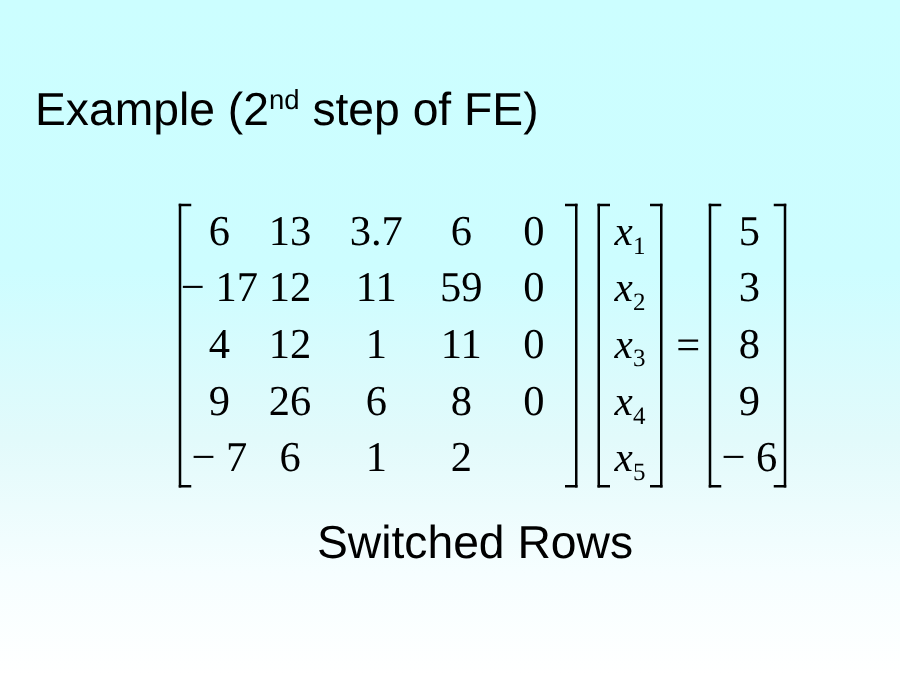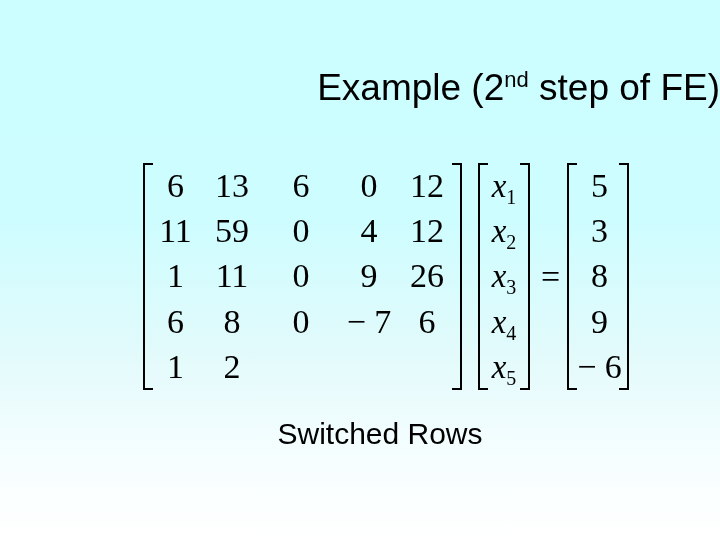--- a/index.html
+++ b/index.html
@@ -6,29 +6,29 @@
   .slide {
     position: relative;
     width: 720px; height: 540px;
     overflow: hidden;
     background: linear-gradient(180deg, #ccfeff 0%, #cdfdff 40%, #e2fafb 65%, #f6feff 85%, #ffffff 100%);
     font-family: "Liberation Sans", sans-serif;
     color: #000;
   }
   .title {
     position: absolute; top: 58px; left: 0; right: 0;
-    text-align: right; padding-left: 16px;
+    text-align: left; padding-left: 28px;
     font-size: 37px; line-height: 44px; font-weight: 400;
     letter-spacing: 0px; white-space: nowrap;
   }
   .title sup { font-size: 22px; vertical-align: 13px; letter-spacing: 0; }
   .caption {
     position: absolute; top: 415px; left: 0; right: 0;
     text-align: center; padding-left: 28px;
-    font-size: 30px; line-height: 38px; font-weight: 400; margin-left: 12px;
+    font-size: 37px; line-height: 38px; font-weight: 400; margin-left: 12px;
   }
   .equation {
     position: absolute; left: 143px; top: 163px; height: 227px;
     display: flex; align-items: stretch;
     font-family: "Liberation Serif", "DejaVu Serif", serif;
     font-size: 34px;
   }
   .bgroup { display: flex; align-items: stretch; height: 227px; }
   .bk { width: 10px; box-sizing: border-box; border: 2px solid #000; }
   .bk-l { border-right: none; }
@@ -62,22 +62,24 @@
     <span>Example (2</span><sup>nd</sup><span> step of FE)</span>
   </div>
 
   <div class="equation">
 
     <div class="bgroup">
       <div class="bk bk-l"></div>
       <div class="mgrid">
         <span class="mcell">6</span>
         <span class="mcell">13</span>
+        <span class="mcell">3.7</span>
         <span class="mcell">6</span>
         <span class="mcell">0</span>
+        <span class="mcell">− 17</span>
         <span class="mcell">12</span>
         <span class="mcell">11</span>
         <span class="mcell">59</span>
         <span class="mcell">0</span>
         <span class="mcell">4</span>
         <span class="mcell">12</span>
         <span class="mcell">1</span>
         <span class="mcell">11</span>
         <span class="mcell">0</span>
         <span class="mcell">9</span>

